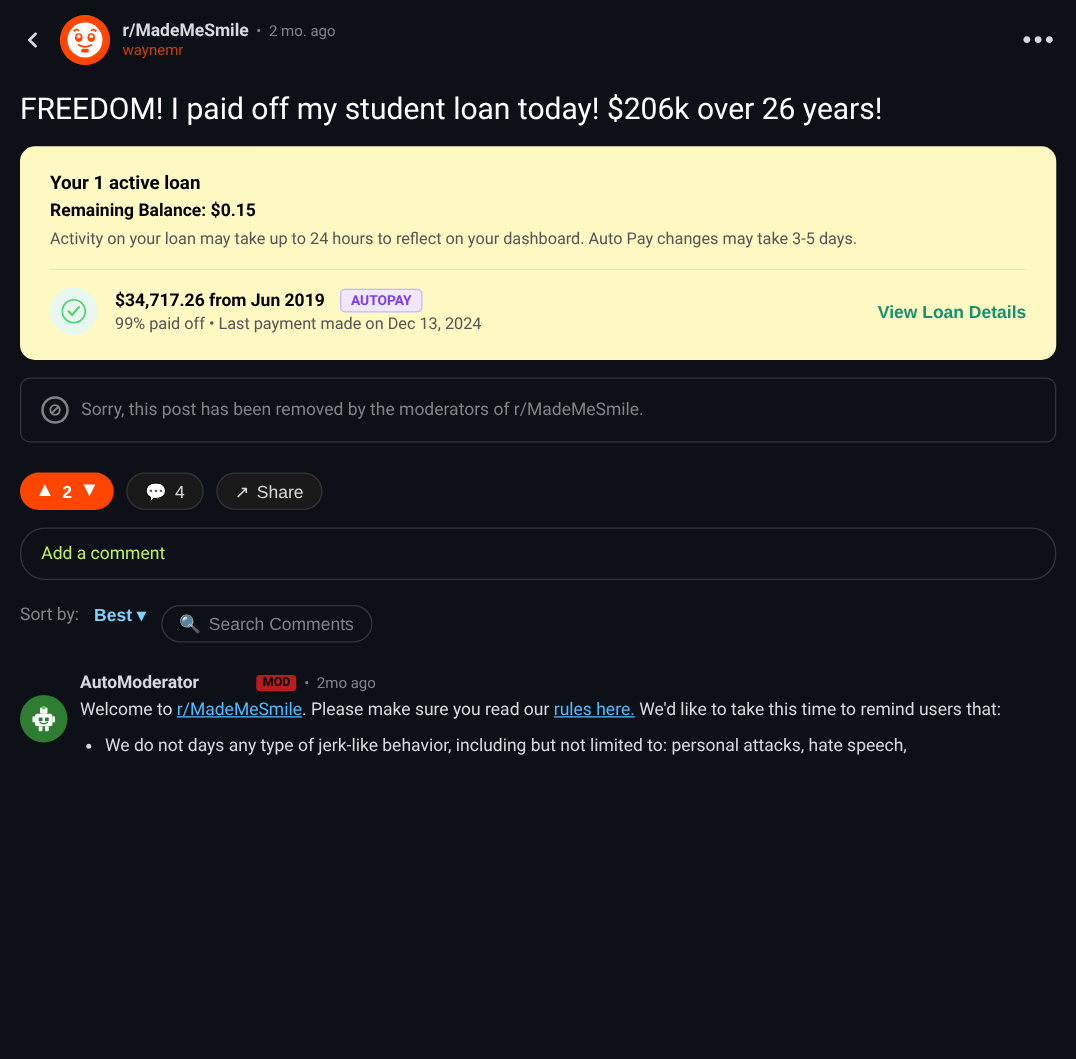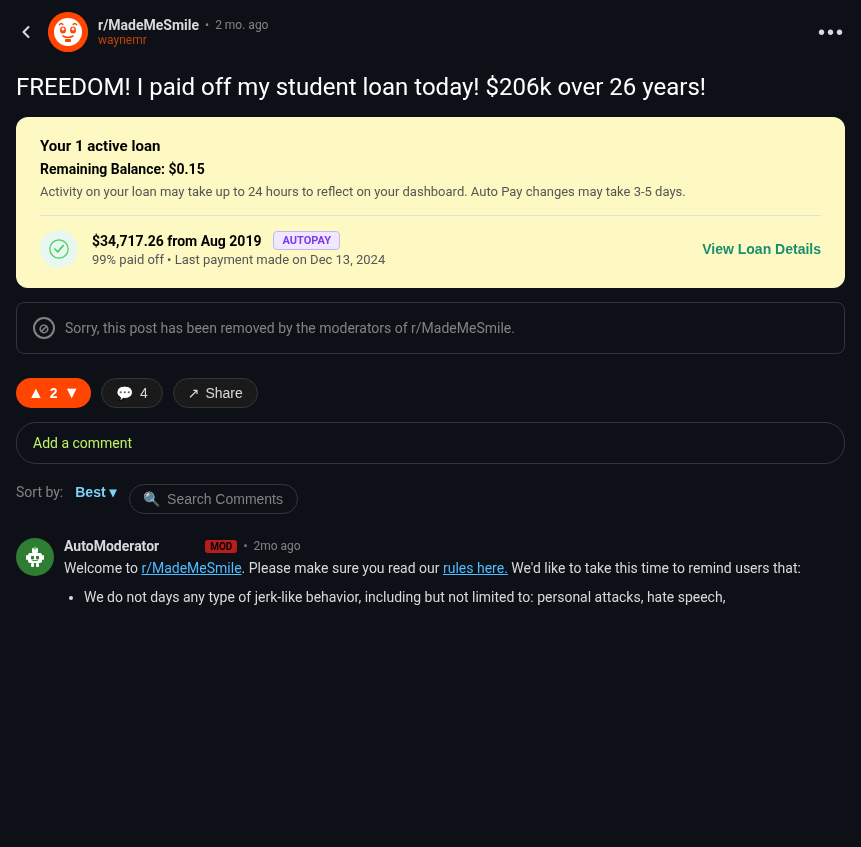--- a/index.html
+++ b/index.html
@@ -299,20 +299,21 @@
     }
 
     
     .comment-section {
       padding: 0 16px;
     }
     .comment {
       display: flex;
       gap: 10px;
       padding-top: 10px;
+      align-items: center;
     }
     .comment-avatar {
       width: 38px;
       height: 38px;
       border-radius: 50%;
       background: #2e7d32;
       flex-shrink: 0;
       display: flex;
       align-items: center;
       justify-content: center;
@@ -415,21 +416,21 @@
   <div class="loan-row">
     <div class="loan-row-left">
       <div class="check-circle">
         <svg viewBox="0 0 24 24" fill="none" xmlns="http://www.w3.org/2000/svg">
           <circle cx="12" cy="12" r="11" stroke="#46d160" stroke-width="1.5" fill="#e8f8f0"></circle>
           <path d="M7 12l3.5 3.5L17 8" stroke="#46d160" stroke-width="2" stroke-linecap="round" stroke-linejoin="round"></path>
         </svg>
       </div>
       <div>
         <div style="display:flex; align-items:center; flex-wrap:wrap; gap:4px;">
-          <span class="loan-amount">$34,717.26 from Aug 2019</span>
+          <span class="loan-amount">$34,717.26 from Jun 2019</span>
           <span class="autopay-badge">AUTOPAY</span>
         </div>
         <div class="loan-status">99% paid off • Last payment made on Dec 13, 2024</div>
       </div>
     </div>
     <button class="view-details-btn">View Loan Details</button>
   </div>
 </div>
 
 <div class="removed-notice">

